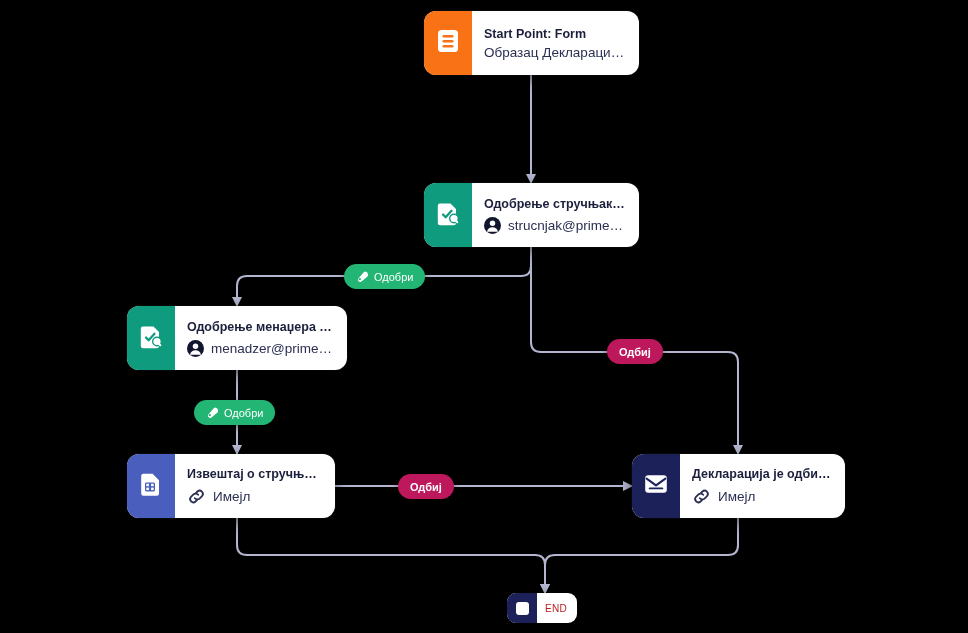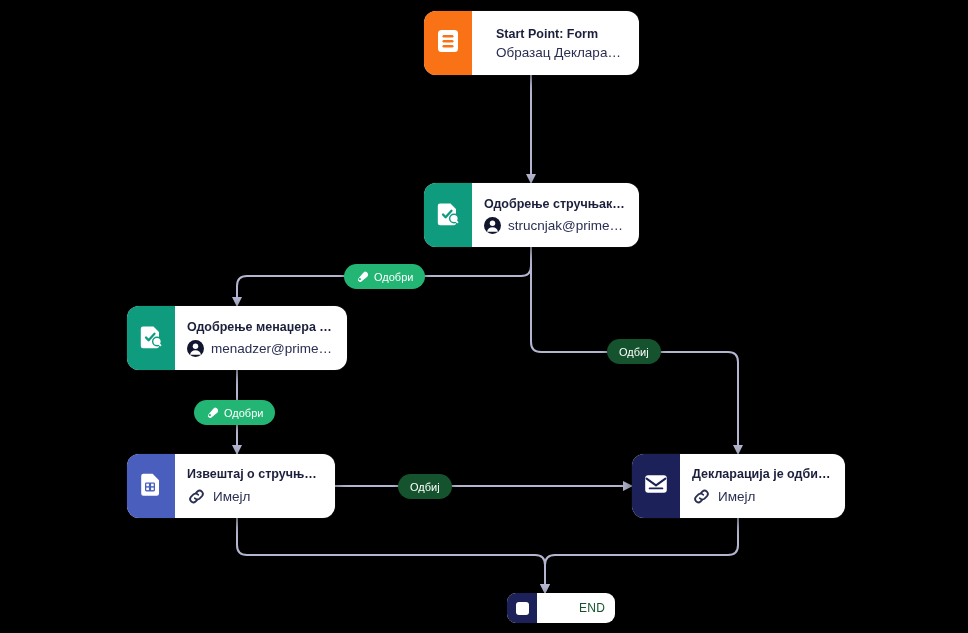--- a/index.html
+++ b/index.html
@@ -70,21 +70,21 @@
     overflow: hidden;
     text-overflow: ellipsis;
   }
   .sub-icon {
     flex: 0 0 auto;
     display: inline-flex;
     align-items: center;
     justify-content: center;
   }
   
-  .node-start .node-body { padding-top: 0; margin-left: 12px; }
+  .node-start .node-body { padding-top: 0; }
   .node-start .node-desc {
     font-size: 13.5px;
     color: #2a2f52;
     white-space: nowrap;
     overflow: hidden;
     text-overflow: ellipsis;
     margin-top: 3px;
   }
 
   
@@ -96,21 +96,21 @@
     height: 25px;
     padding: 0 12px;
     border-radius: 13px;
     font-size: 11px;
     color: #ffffff;
     white-space: nowrap;
     box-shadow: 0 2px 6px rgba(0,0,0,0.45);
     box-sizing: border-box;
   }
   .badge-approve { background: #22b573; }
-  .badge-reject  { background: #14532d; }
+  .badge-reject  { background: #be185d; font-weight: bold; }
 
   
   .end-node {
     position: absolute;
     display: flex;
     align-items: center;
     background: #ffffff;
     border-radius: 9px;
     overflow: hidden;
     box-shadow: 0 4px 12px rgba(0,0,0,0.6);
@@ -125,24 +125,23 @@
     flex: 0 0 30px;
   }
   .end-icon .sq {
     width: 13px;
     height: 13px;
     background: #ffffff;
     border-radius: 3px;
   }
   .end-label {
     padding: 0 10px 0 8px;
-    font-size: 12px;
-    color: #14532d;
+    font-size: 10px;
+    color: #b91c1c;
     letter-spacing: 0.3px;
-    margin-left: 34px;
   }
 </style>
 </head>
 <body>
 
 <div id="canvas">
 
   <svg id="edge-layer" width="968" height="633" viewBox="0 0 968 633" fill="none">
     <defs>
       <marker id="arrow" viewBox="0 0 10 10" refX="6.2" refY="5" markerWidth="5.2" markerHeight="5.2" orient="auto-start-reverse">

